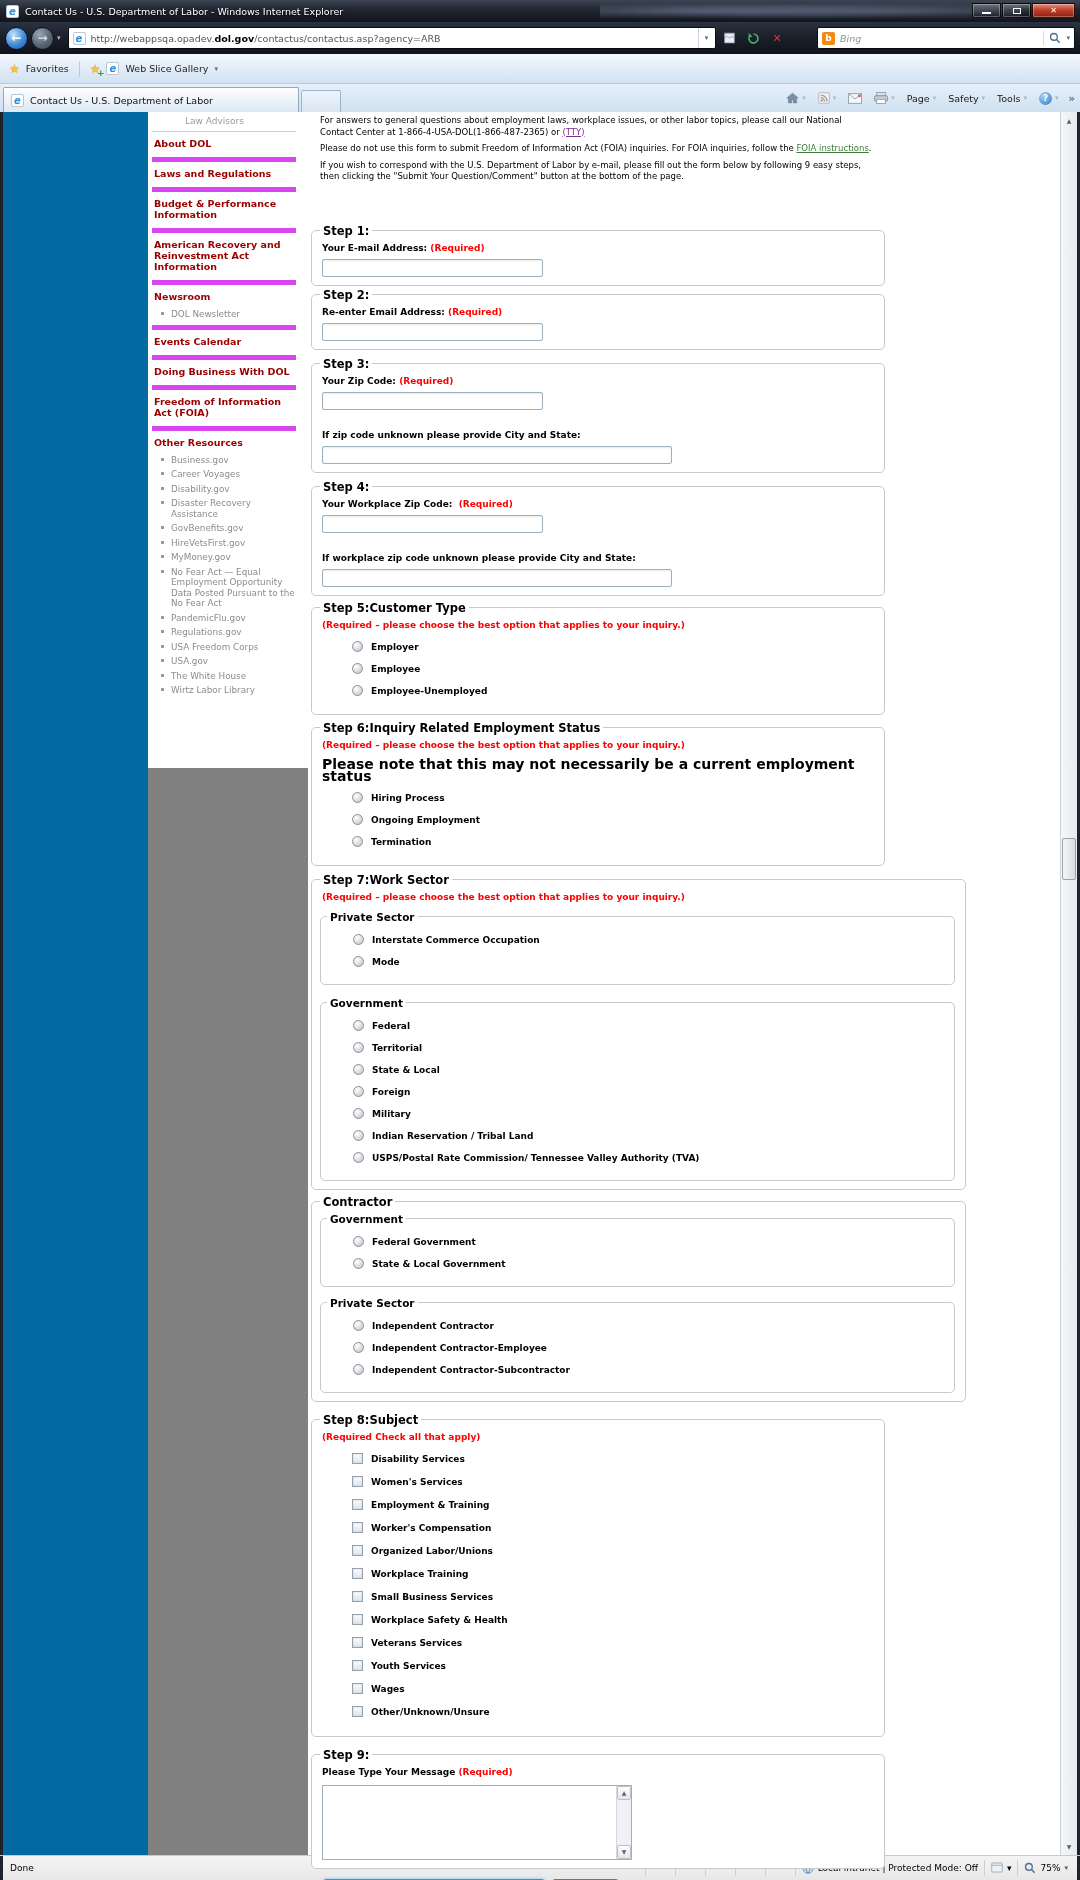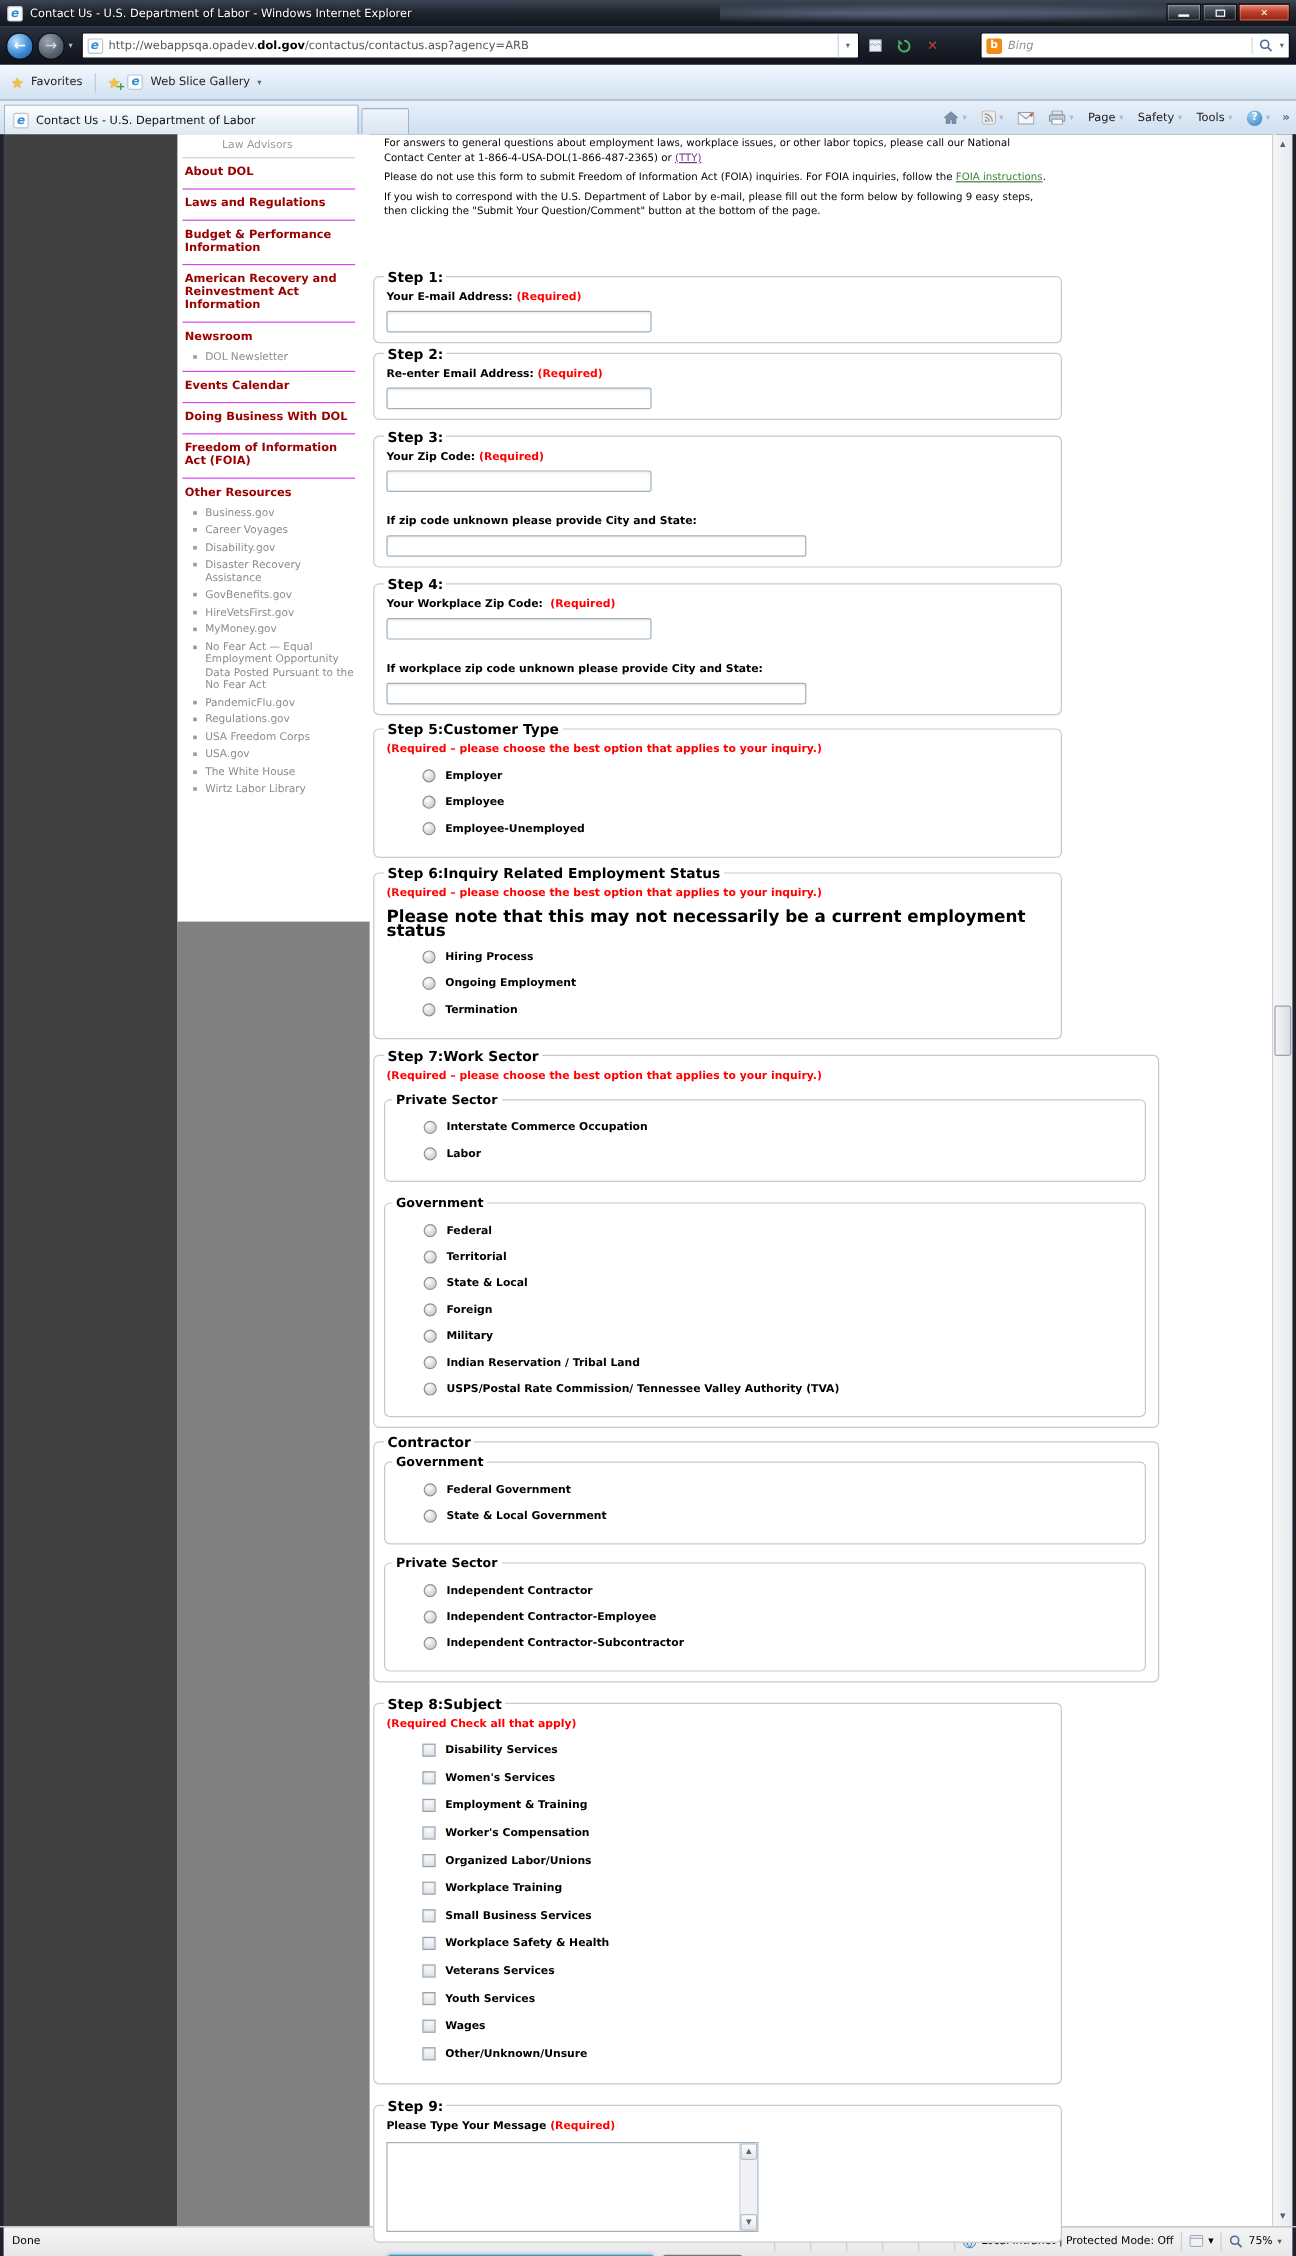--- a/index.html
+++ b/index.html
@@ -43,27 +43,27 @@
 
 .tabrow{height:28px;background:linear-gradient(#e7f0fa,#cfe0f0);display:flex;align-items:flex-end;padding:0 3px;font-size:9.5px}
 .tab{width:296px;height:25px;background:linear-gradient(#ffffff,#eef4fa 45%,#dde9f4);border:1px solid #8fa8c4;border-bottom:none;border-radius:2px 2px 0 0;display:flex;align-items:center;gap:6px;padding:0 7px;color:#111}
 .tabstub{width:40px;height:22px;background:linear-gradient(#eef4fa,#d9e6f2);border:1px solid #9fb4cc;border-bottom:none;border-radius:2px 2px 0 0;margin-left:2px}
 .cmds{margin-left:auto;display:flex;align-items:center;gap:4px;height:100%;color:#1b1b1b;padding-bottom:0}
 .cmd{display:flex;align-items:center;gap:3px;padding:3px 4px;border-radius:2px}
 .cmd .lbl{font-size:9.5px}
 .qmark{width:13px;height:13px;border-radius:50%;background:radial-gradient(circle at 35% 30%,#9fd1f5,#2f7cc0);color:#fff;font-size:9px;font-weight:bold;display:flex;align-items:center;justify-content:center}
 .overflow{color:#5b6b7d;font-size:10px;font-weight:bold;padding:0 2px}
 
-.viewport{position:relative;height:1743px;background:#404040;box-shadow:inset 3px 0 0 #1d222c,inset -3px 0 0 #1d222c}
+.viewport{position:relative;height:1743px;background:#0369a1;box-shadow:inset 3px 0 0 #1d222c,inset -3px 0 0 #1d222c}
 .page{position:absolute;left:148px;top:0;bottom:0;width:915px;background:#fff}
 .sidebar{position:absolute;left:0;top:0;width:160px;height:656px;background:#fff;padding:4px 12px 0 4px}
 .sidebar-below{position:absolute;left:0;top:656px;bottom:0;width:160px;background:#808080}
 .clipped{color:#9a9a9a;font-size:9px;padding:0 0 5px 33px;border-bottom:1px solid #cfcfcf}
 .side-sec{padding:1px 0 3px}
-.side-sec.side-sep{border-bottom:1px solid #d946ef}
+.side-sec.side-sep{border-bottom:5px solid #d946ef}
 .side-link{color:#990000;font-size:9.5px;font-weight:bold;line-height:11px;padding:5px 0 5px 2px;cursor:pointer}
 .side-sub{color:#8c8c8c;font-size:8.8px;line-height:10.5px;padding:2px 0 2px 19px;position:relative;cursor:pointer}
 .side-sub::before{content:"";position:absolute;left:9px;top:5px;width:3px;height:3px;background:#9a9a9a}
 
 .main{position:absolute;left:160px;right:0;top:0;height:100%;padding:3px 0 0 3px;font-size:9px;color:#000}
 .intro{margin:0 0 5px 9px;width:552px;font-size:8.5px;line-height:11.5px;font-weight:normal}
 .lnk{text-decoration:underline;cursor:pointer}
 .lnk.purple{color:#7b2d8b}
 .lnk.green{color:#3f7d3a}
 fieldset.step{width:574px;border:1px solid #c9c9c9;border-radius:5px;padding:2px 10px 8px 8px;margin:0;background:#fff}
@@ -365,21 +365,21 @@
           <div class="rednote">(Required – please choose the best option that applies to your inquiry.)</div>
           <fieldset class="sub">
             <legend>Private Sector</legend>
             <div class="opts">
                 <div class="opt-row">
                   <span class="radio"></span>
                   <span class="opt-label">Interstate Commerce Occupation</span>
                 </div>
                 <div class="opt-row">
                   <span class="radio"></span>
-                  <span class="opt-label">Labor</span>
+                  <span class="opt-label">Mode</span>
                 </div>
               </div>
           </fieldset>
           <fieldset class="sub" style="margin-top:12px">
             <legend>Government</legend>
             <div class="opts">
                 <div class="opt-row">
                   <span class="radio"></span>
                   <span class="opt-label">Federal</span>
                 </div>

